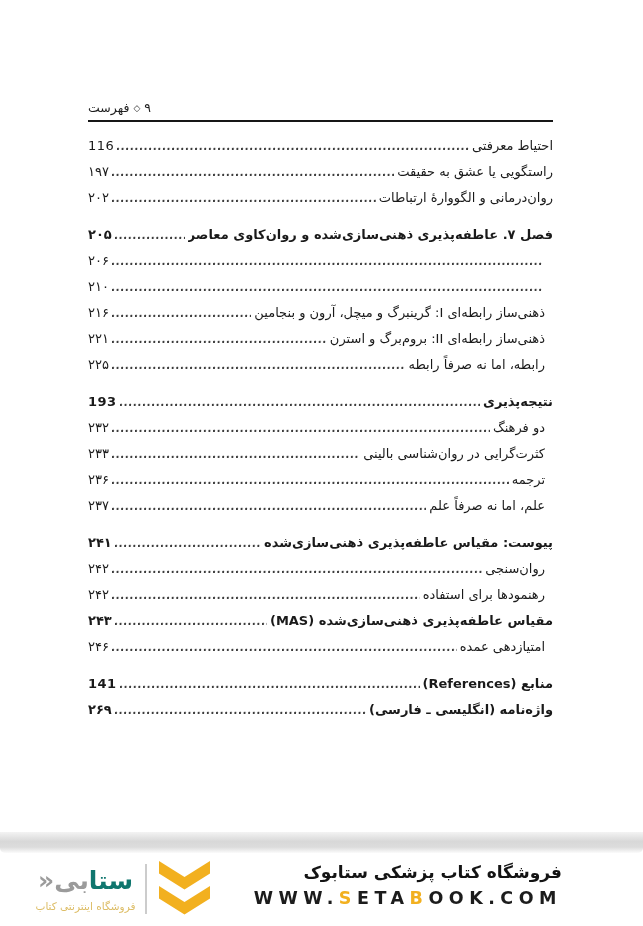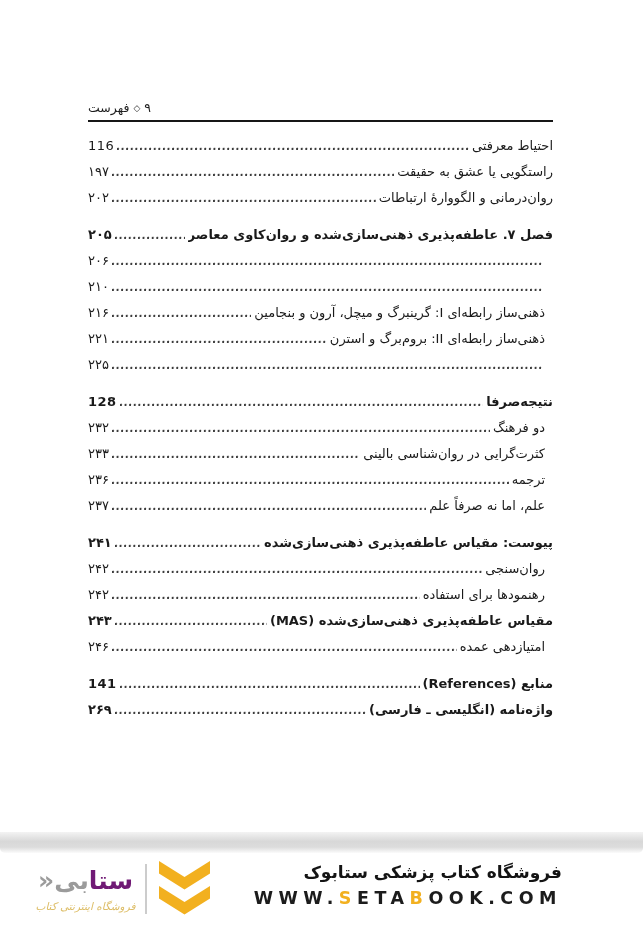--- a/index.html
+++ b/index.html
@@ -32,21 +32,21 @@
     background:linear-gradient(to bottom,#f3f3f3,#d8d8d8 45%,#dcdcdc 72%,#fbfbfb);
     border-radius:0 0 5px 5px;
   }
   
   .footer-right{position:absolute;right:81px;top:859px;text-align:right;}
   .store-line{font-size:17px;font-weight:bold;color:#141414;direction:rtl;line-height:26px;}
   .site-url{font-size:17.5px;font-weight:bold;letter-spacing:5.5px;line-height:27px;white-space:nowrap;}
   .footer-logo{position:absolute;left:34px;top:860px;display:flex;align-items:center;}
   .wordmark-box{width:103px;text-align:center;}
   .wordmark{direction:rtl;font-size:25px;font-weight:bold;line-height:30px;white-space:nowrap;}
-  .tagline{font-size:10.5px;line-height:14px;direction:rtl;margin-top:3px;font-style:italic;}
+  .tagline{font-size:10.5px;line-height:14px;direction:rtl;margin-top:3px;}
   .logo-divider{width:2px;height:50px;background:#cccccc;margin:0 10px 0 8px;}
   .chevron-svg{display:block;}
 </style>
 </head>
 <body>
 
 <div class="content">
 
   <div class="page-header">
     <span>۹</span><span class="sep">◇</span><span>فهرست</span>
@@ -87,27 +87,28 @@
         <span class="t">ذهنی‌ساز رابطه‌ای I: گرینبرگ و میچل، آرون و بنجامین</span>
         <span class="leader"></span>
         <span class="n">۲۱۶</span>
       </div>
       <div class="toc-row indent1">
         <span class="t">ذهنی‌ساز رابطه‌ای II: بروم‌برگ و استرن</span>
         <span class="leader"></span>
         <span class="n">۲۲۱</span>
       </div>
       <div class="toc-row indent1">
+        <span class="t">رابطه، اما نه صرفاً رابطه</span>
         <span class="leader"></span>
         <span class="n">۲۲۵</span>
       </div>
       <div class="toc-row bold gap">
-        <span class="t">نتیجه‌صرفا</span>
+        <span class="t">نتیجه‌پذیری</span>
         <span class="leader"></span>
-        <span class="n">128</span>
+        <span class="n">193</span>
       </div>
       <div class="toc-row indent1">
         <span class="t">دو فرهنگ</span>
         <span class="leader"></span>
         <span class="n">۲۳۲</span>
       </div>
       <div class="toc-row indent1">
         <span class="t">کثرت‌گرایی در روان‌شناسی بالینی</span>
         <span class="leader"></span>
         <span class="n">۲۳۳</span>
@@ -163,21 +164,21 @@
 <div class="shadow-band"></div>
 
 <div class="footer-right">
   <div class="store-line">فروشگاه کتاب پزشکی ستابوک</div>
   <div class="site-url" id="site-url"><span style="color: rgb(28, 28, 28);">WWW.</span><span style="color: rgb(242, 176, 31);">S</span><span style="color: rgb(28, 28, 28);">ETA</span><span style="color: rgb(242, 176, 31);">B</span><span style="color: rgb(28, 28, 28);">OOK.COM</span></div>
 </div>
 
 <div class="footer-logo">
   <div class="wordmark-box">
     <div class="wordmark">
-      <span id="wm-yellow" style="color: #701a75;">ستا</span><span id="wm-gray" style="color: rgb(155, 155, 155);">بی</span><span id="wm-chevron" style="color: rgb(155, 155, 155);">«</span>
+      <span id="wm-yellow" style="color: #0f766e;">ستا</span><span id="wm-gray" style="color: rgb(155, 155, 155);">بی</span><span id="wm-chevron" style="color: rgb(155, 155, 155);">«</span>
     </div>
     <div class="tagline" id="logo-tagline" style="color: rgb(221, 189, 102);">فروشگاه اینترنتی کتاب</div>
   </div>
   <div class="logo-divider"></div>
   <svg class="chevron-svg" id="chevron-mark" width="55" height="58" viewBox="0 0 55 58" aria-hidden="true">
     <polygon points="2,1 27.5,17 53,1 53,13.5 27.5,29.5 2,13.5" fill="#f2b01f"></polygon>
     <polygon points="2,26 27.5,42 53,26 53,38.5 27.5,54.5 2,38.5" fill="#f2b01f"></polygon>
   </svg>
 </div>
 

